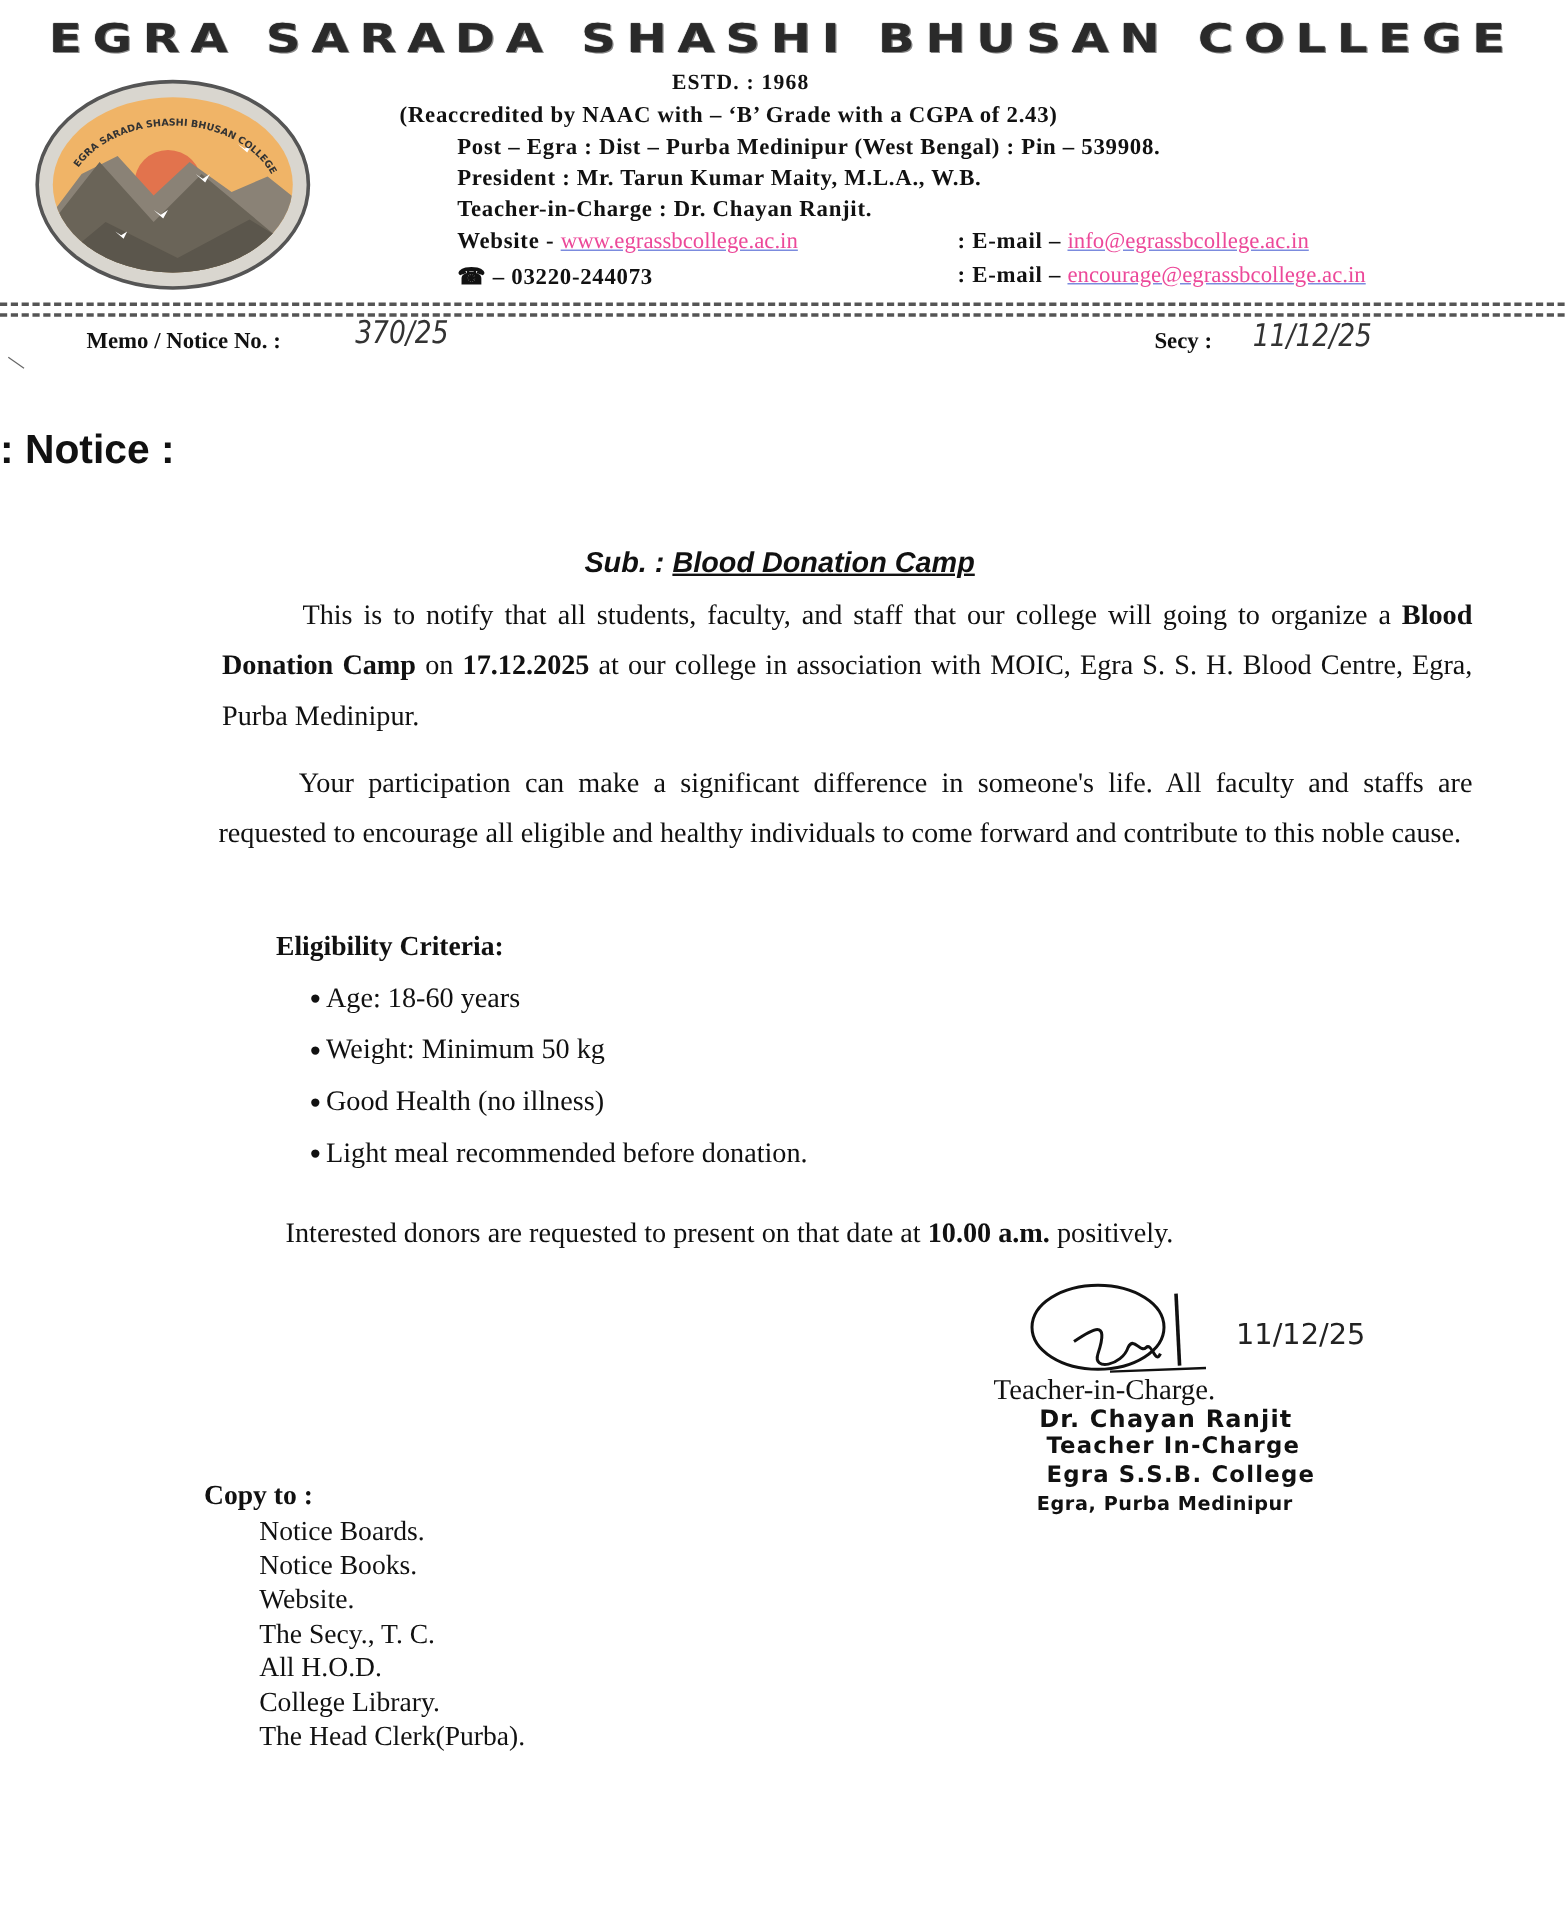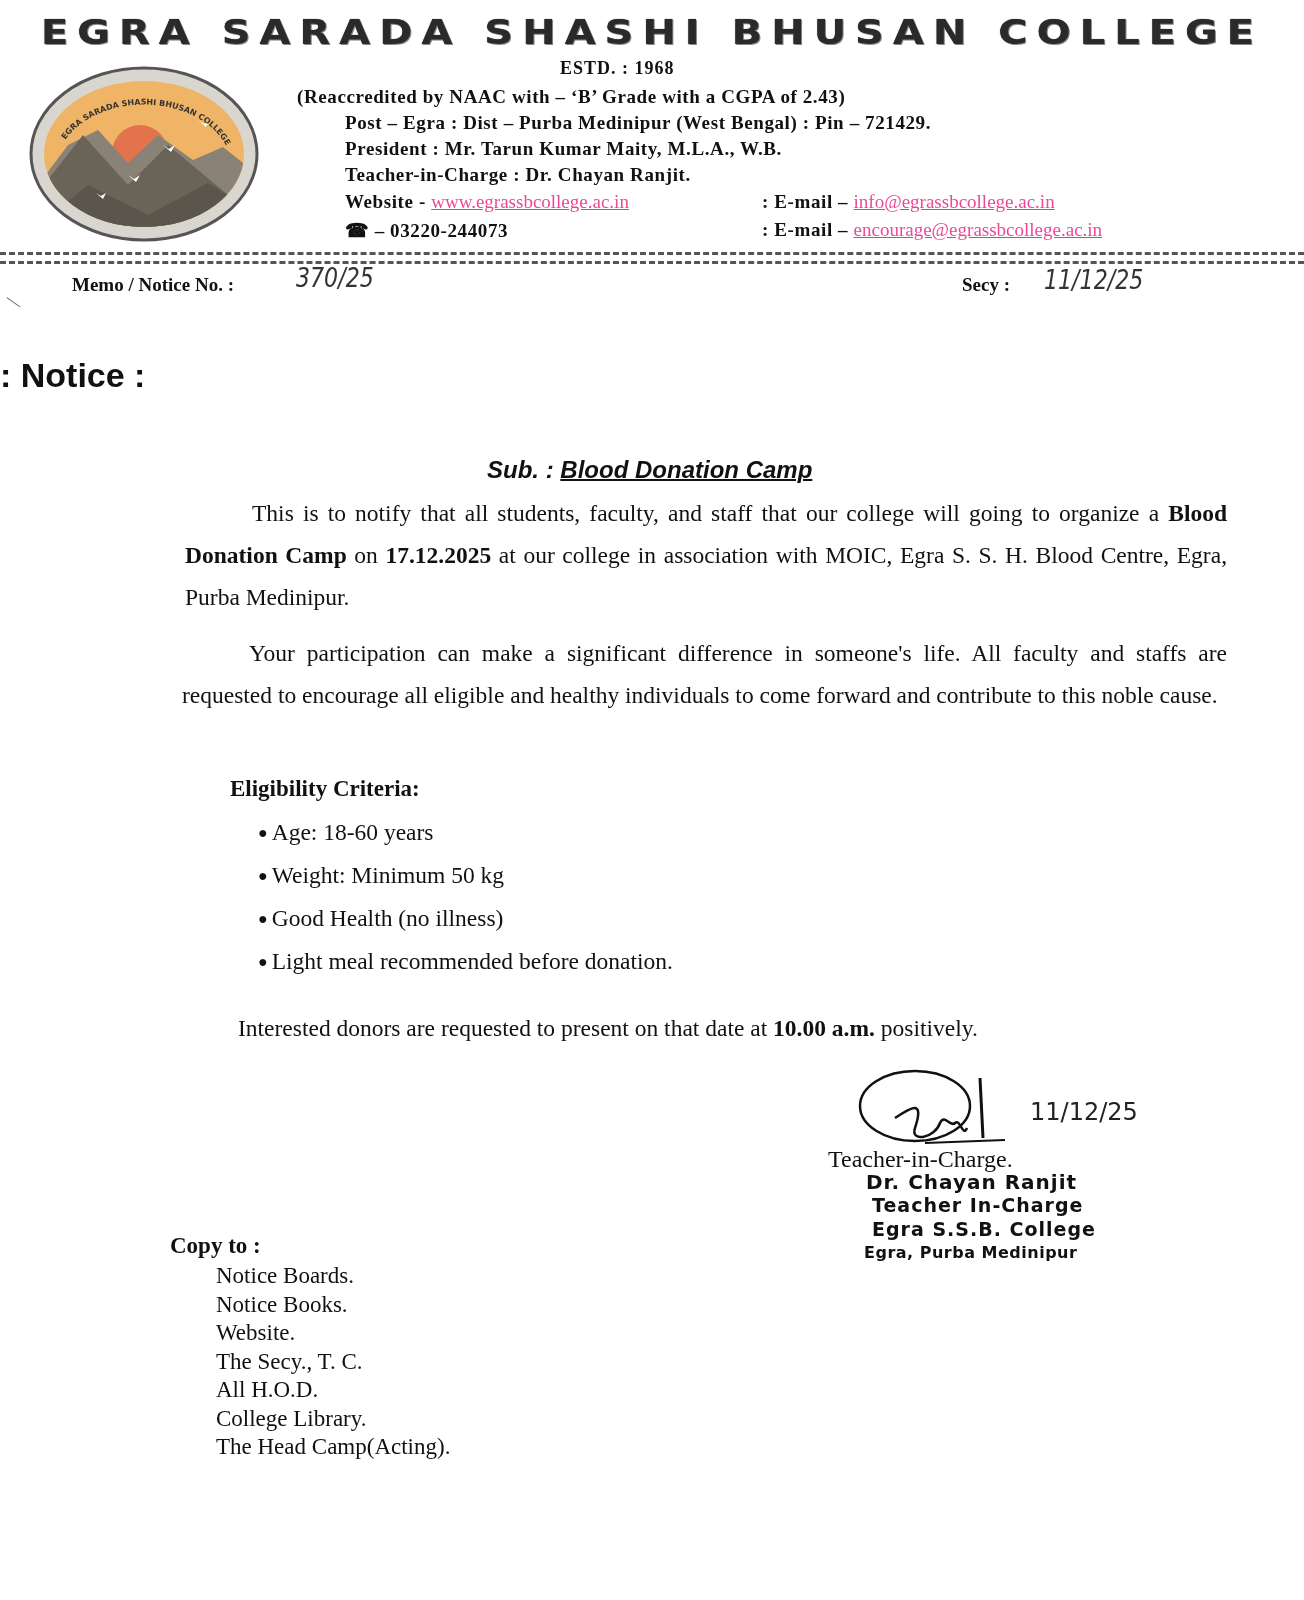--- a/index.html
+++ b/index.html
@@ -10,21 +10,21 @@
 
   
   .college-name {
     left: 0; top: 14px; width: 1304px; text-align: center;
     font-family: "DejaVu Sans", sans-serif; font-weight: bold;
     font-size: 40px; letter-spacing: 9px; color: #2a2a2a;
     text-shadow: 1px 1px 0 #888, 0 0 1px #000;
     transform: scaleY(0.82); transform-origin: top center;
   }
   .estd { left: 560px; top: 58px; font-size: 18px; font-weight: bold; letter-spacing: 1px; }
-  .lh-line { font-size: 19px; font-weight: bold; letter-spacing: 0.6px; white-space: nowrap; }
+  .lh-line { font-size: 19px; font-weight: bold; letter-spacing: 0.6px; white-space: nowrap; margin-left: 36px; }
   .accr { left: 297px; top: 86px; }
   .post { left: 345px; top: 112px; }
   .pres { left: 345px; top: 138px; }
   .tic  { left: 345px; top: 164px; }
   .web  { left: 345px; top: 191px; }
   .phone{ left: 345px; top: 219px; }
   .email1 { left: 762px; top: 191px; }
   .email2 { left: 762px; top: 219px; }
   .lh-link { font-weight: normal; color: #ec4899; text-decoration: underline; text-decoration-color: #5b6fd6; letter-spacing: 0; }
 
@@ -101,21 +101,21 @@
   <path d="M170 55 l6 4 l6 -4 l-4 7 z" fill="#fff"></path>
   <path d="M135 80 l6 4 l6 -4 l-4 7 z" fill="#fff"></path>
   <path d="M100 110 l6 4 l6 -4 l-4 7 z" fill="#fff"></path>
   <path d="M68 128 l5 3 l5 -3 l-3 6 z" fill="#fff"></path>
   <path id="arcTop" d="M30 90 A88 64 0 0 1 202 90" fill="none"></path>
   <text font-family="DejaVu Sans, sans-serif" font-size="8" font-weight="bold" fill="#333"><textPath href="#arcTop" startOffset="8%">EGRA SARADA SHASHI BHUSAN COLLEGE</textPath></text>
 </svg>
 
 <div class="abs estd">ESTD. : 1968</div>
 <div class="abs lh-line accr">(Reaccredited by NAAC with – ‘B’ Grade with a CGPA of 2.43)</div>
-<div class="abs lh-line post">Post – Egra : Dist – Purba Medinipur (West Bengal) : Pin – 721429.</div>
+<div class="abs lh-line post">Post – Egra : Dist – Purba Medinipur (West Bengal) : Pin – 539908.</div>
 <div class="abs lh-line pres">President : Mr. Tarun Kumar Maity, M.L.A., W.B.</div>
 <div class="abs lh-line tic">Teacher-in-Charge : Dr. Chayan Ranjit.</div>
 <div class="abs lh-line web">
   <span>Website - </span><a class="lh-link">www.egrassbcollege.ac.in</a>
 </div>
 <div class="abs lh-line phone">
   <span>☎</span><span> – 03220-244073</span>
 </div>
 <div class="abs lh-line email1">
   <span>:   E-mail – </span><a class="lh-link">info@egrassbcollege.ac.in</a>
@@ -169,14 +169,14 @@
 <div class="abs stamp stamp4">Egra, Purba Medinipur</div>
 
 <div class="abs copy-title">Copy to :</div>
 <ul class="abs copy-list">
   <li>Notice Boards.</li>
   <li>Notice Books.</li>
   <li>Website.</li>
   <li>The Secy., T. C.</li>
   <li>All H.O.D.</li>
   <li>College Library.</li>
-  <li>The Head Camp(Acting).</li>
+  <li>The Head Clerk(Purba).</li>
 </ul>
 
 </body></html>

